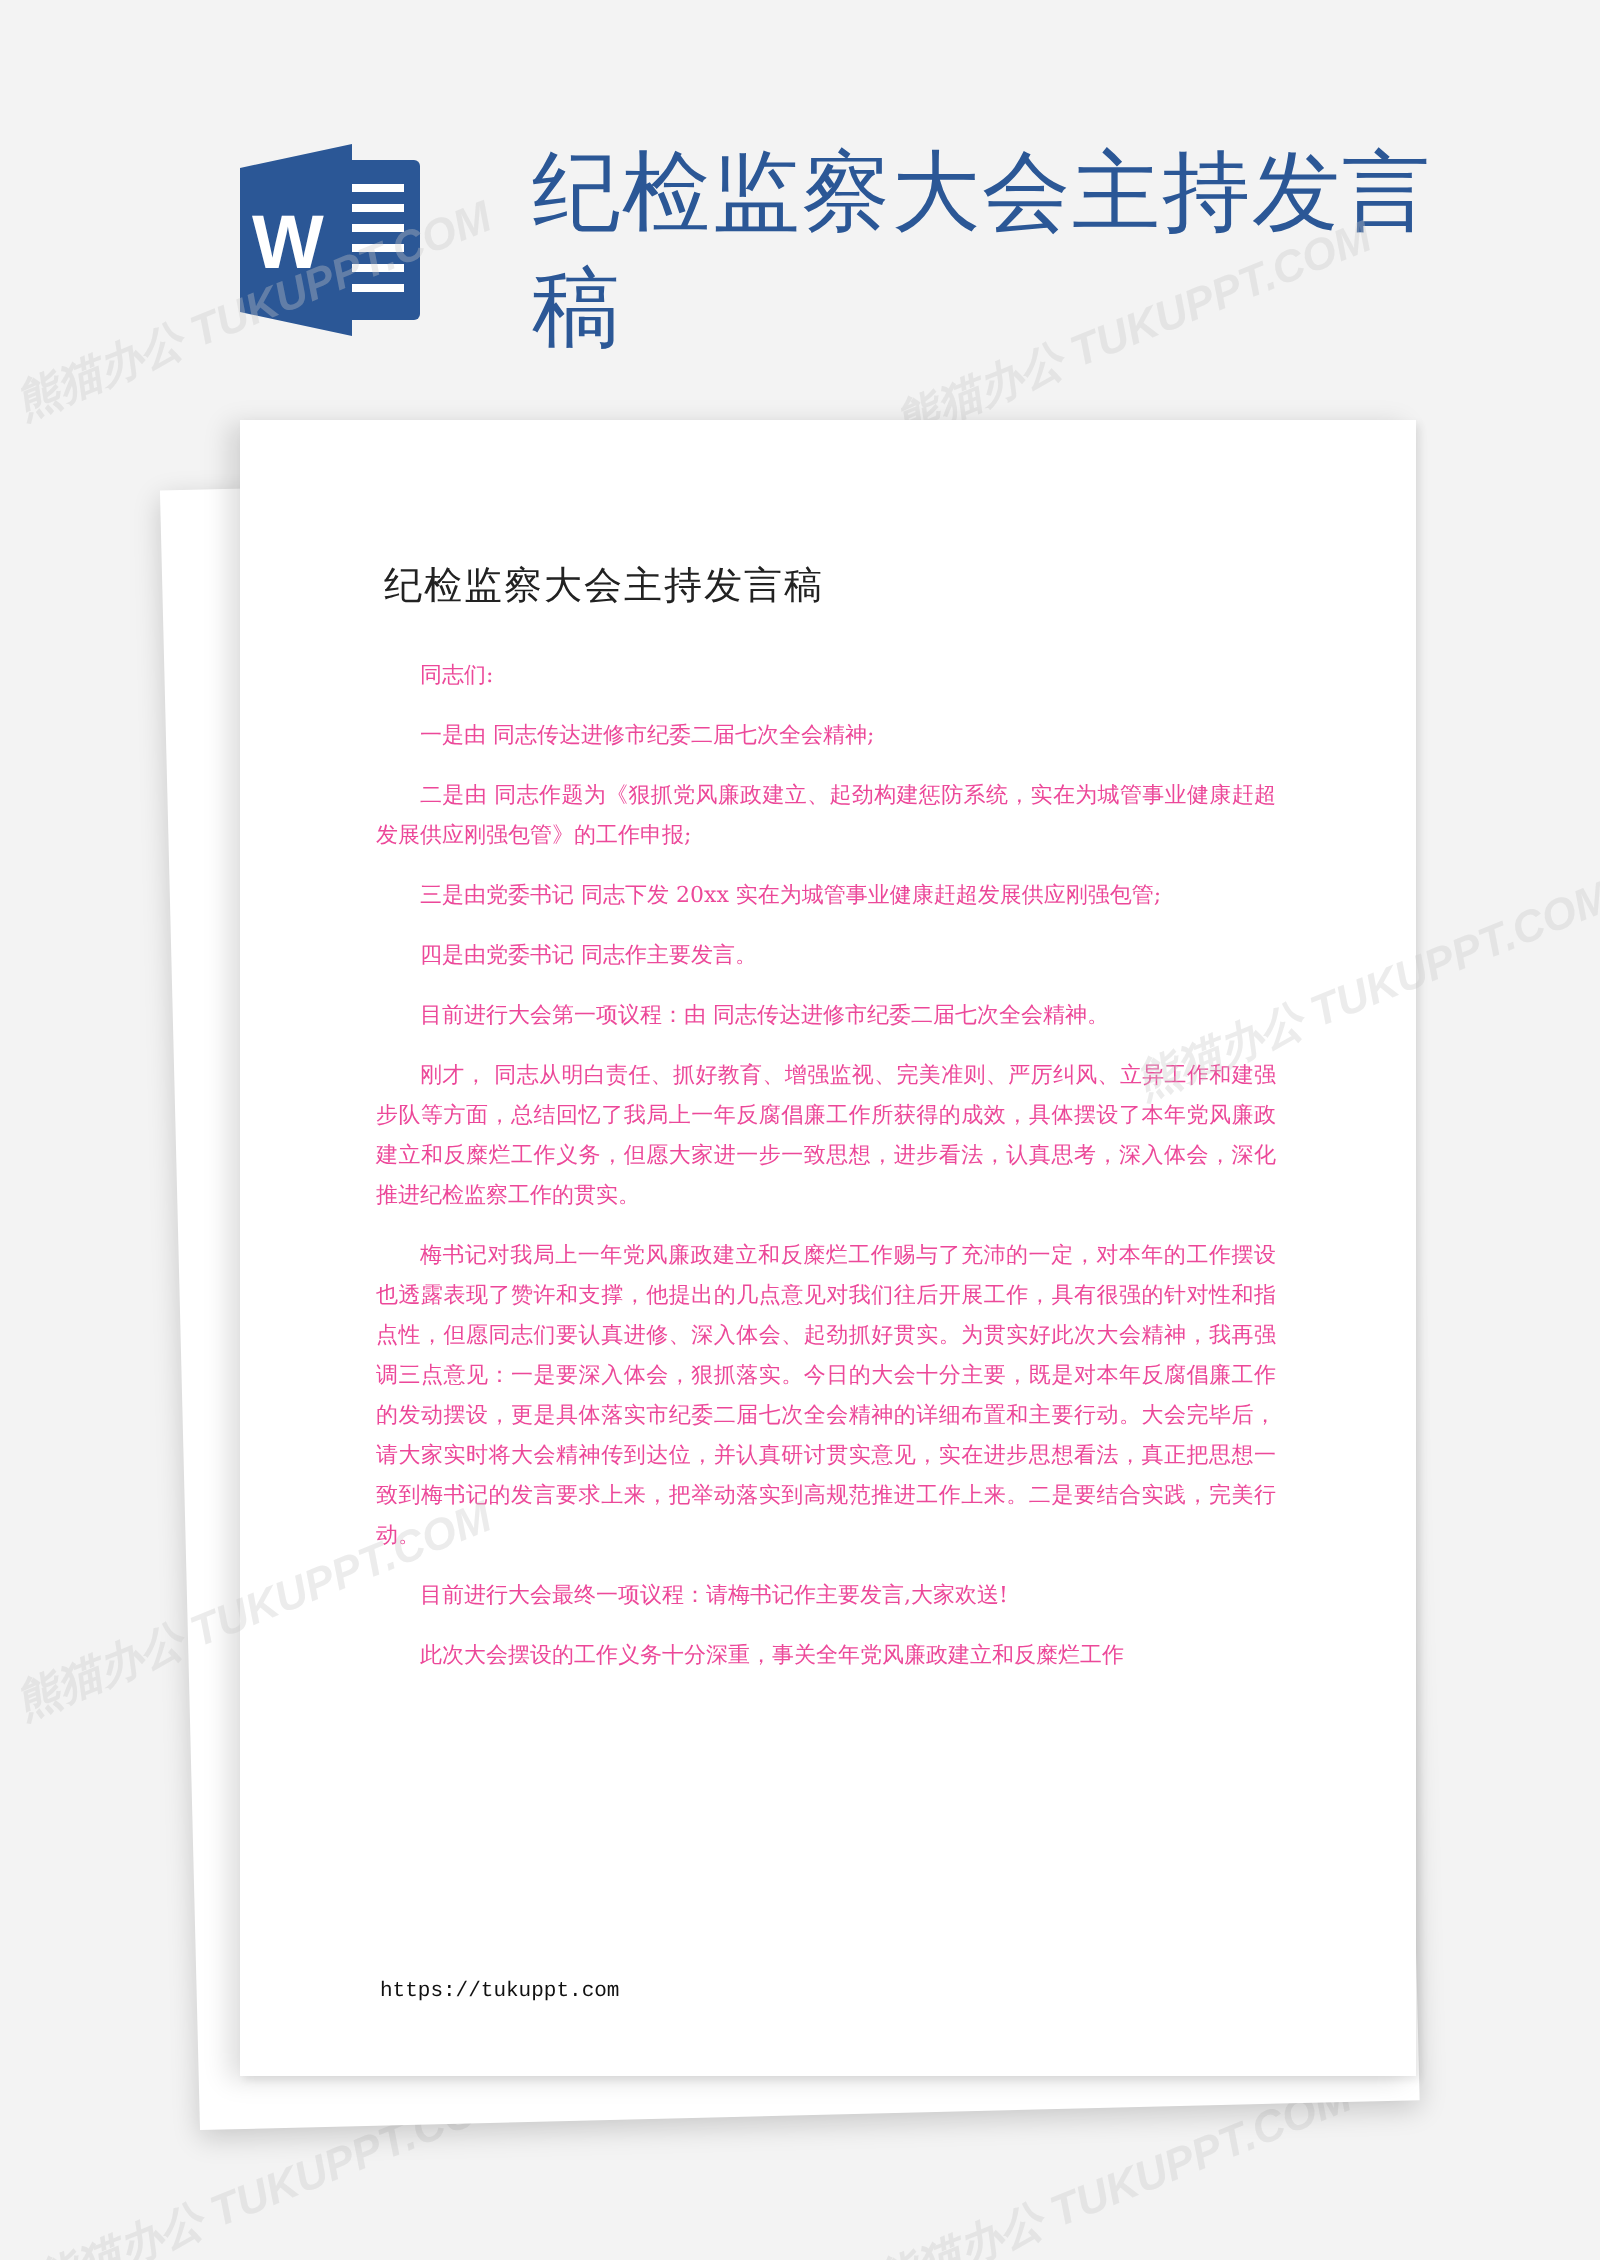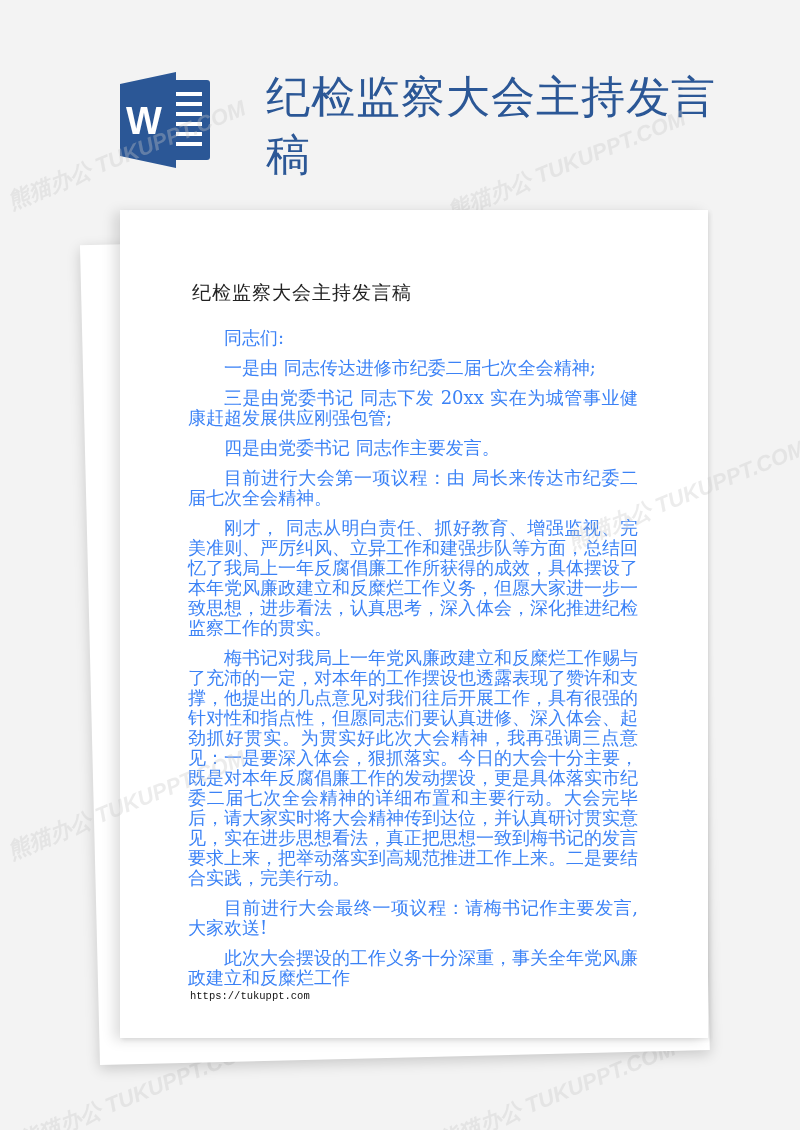--- a/index.html
+++ b/index.html
@@ -24,21 +24,21 @@
     position: absolute; left: 120px; top: 210px; width: 588px; height: 828px;
     background: #ffffff;
     box-shadow: -6px 2px 12px rgba(0,0,0,0.13), 2px 2px 4px rgba(0,0,0,0.08);
   }
   .doc-title {
     position: absolute; left: 72px; top: 70px;
     font-size: 19px; color: #222; letter-spacing: 1px;
   }
   .doc-body {
     position: absolute; left: 68px; top: 118px; width: 450px;
-    font-size: 18px; line-height: 20px; color: #3b82f6;
+    font-size: 11px; line-height: 20px; color: #ec4899;
   }
   .doc-body p { margin: 0 0 10px 0; text-indent: 2em; text-align: justify; }
   .footer-url {
     position: absolute; left: 70px; top: 780px;
     font-family: Liberation Mono, monospace;
     font-size: 10.5px; color: #111;
   }
   .watermark {
     position: absolute; font-family: "Liberation Sans", sans-serif;
     font-weight: bold; font-style: italic; font-size: 22px;
@@ -74,22 +74,23 @@
 <div class="watermark" style="left:10px;top:1080px;">熊猫办公 TUKUPPT.COM</div>
 <div class="watermark" style="left:430px;top:1080px;">熊猫办公 TUKUPPT.COM</div>
 
 <div class="page-back"></div>
 
 <div class="page-front">
   <div class="doc-title">纪检监察大会主持发言稿</div>
   <div class="doc-body">
     <p>同志们:</p>
     <p>一是由 同志传达进修市纪委二届七次全会精神;</p>
+    <p>二是由 同志作题为《狠抓党风廉政建立、起劲构建惩防系统，实在为城管事业健康赶超发展供应刚强包管》的工作申报;</p>
     <p>三是由党委书记 同志下发 20xx 实在为城管事业健康赶超发展供应刚强包管;</p>
     <p>四是由党委书记 同志作主要发言。</p>
-    <p>目前进行大会第一项议程：由 局长来传达市纪委二届七次全会精神。</p>
+    <p>目前进行大会第一项议程：由 同志传达进修市纪委二届七次全会精神。</p>
     <p>刚才， 同志从明白责任、抓好教育、增强监视、完美准则、严厉纠风、立异工作和建强步队等方面，总结回忆了我局上一年反腐倡廉工作所获得的成效，具体摆设了本年党风廉政建立和反糜烂工作义务，但愿大家进一步一致思想，进步看法，认真思考，深入体会，深化推进纪检监察工作的贯实。</p>
     <p>梅书记对我局上一年党风廉政建立和反糜烂工作赐与了充沛的一定，对本年的工作摆设也透露表现了赞许和支撑，他提出的几点意见对我们往后开展工作，具有很强的针对性和指点性，但愿同志们要认真进修、深入体会、起劲抓好贯实。为贯实好此次大会精神，我再强调三点意见：一是要深入体会，狠抓落实。今日的大会十分主要，既是对本年反腐倡廉工作的发动摆设，更是具体落实市纪委二届七次全会精神的详细布置和主要行动。大会完毕后，请大家实时将大会精神传到达位，并认真研讨贯实意见，实在进步思想看法，真正把思想一致到梅书记的发言要求上来，把举动落实到高规范推进工作上来。二是要结合实践，完美行动。</p>
     <p>目前进行大会最终一项议程：请梅书记作主要发言,大家欢送!</p>
     <p>此次大会摆设的工作义务十分深重，事关全年党风廉政建立和反糜烂工作</p>
   </div>
   <div class="footer-url">https://tukuppt.com</div>
 </div>
 
 </body></html>

